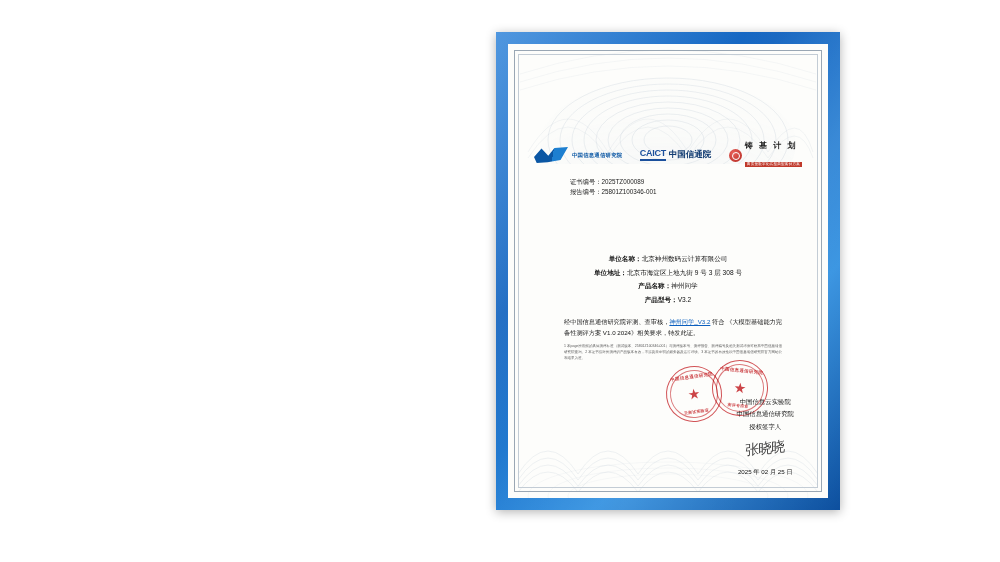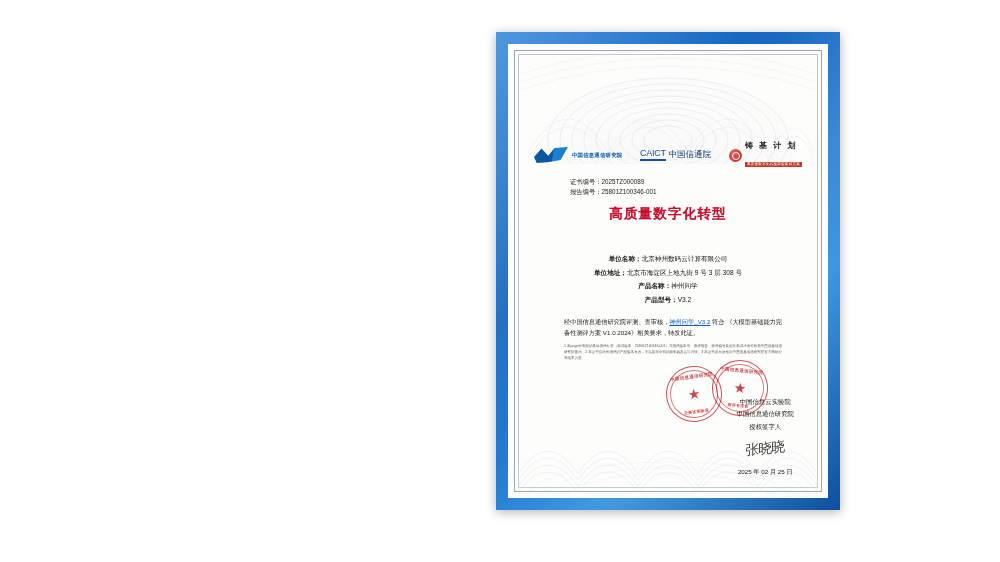--- a/index.html
+++ b/index.html
@@ -117,32 +117,32 @@
     line-height: 1.15;
     letter-spacing: 0.2px;
     white-space: nowrap;
     font-weight: bold;
   }
 
   
   #logo-center { gap: 3px; }
   #caict-mark {
     font-size: 9px;
-    font-weight: normal;
+    font-weight: bold;
     color: #1a4f9c;
     letter-spacing: -0.3px;
     border-bottom: 2px solid #1a4f9c;
     padding-bottom: 1px;
     line-height: 1;
   }
   #caict-cn {
     font-size: 8.5px;
     color: #123c72;
     white-space: nowrap;
-    font-weight: normal;
+    font-weight: bold;
   }
 
   
   #logo-right { gap: 3px; }
   #zhuji-badge {
     width: 13px; height: 13px;
     border-radius: 50%;
     background: radial-gradient(circle at 35% 30%, #e8615a, #b3271f);
     position: relative;
   }
@@ -390,21 +390,20 @@
           <div id="serials">
             <div>
               <span>证书编号：</span><span>2025TZ000089</span>
             </div>
             <div>
               <span>报告编号：</span><span>25801Z100346-001</span>
             </div>
           </div>
 
           <div id="title-block">
-            <div class="cert-title">高质量数字化转型</div>
           </div>
 
           <div id="entity-info">
             <div class="row">
               <span class="lbl">单位名称：</span><span>北京神州数码云计算有限公司</span>
             </div>
             <div class="row">
               <span class="lbl">单位地址：</span><span>北京市海淀区上地九街 9 号 3 层 308 号</span>
             </div>
             <div class="row">

